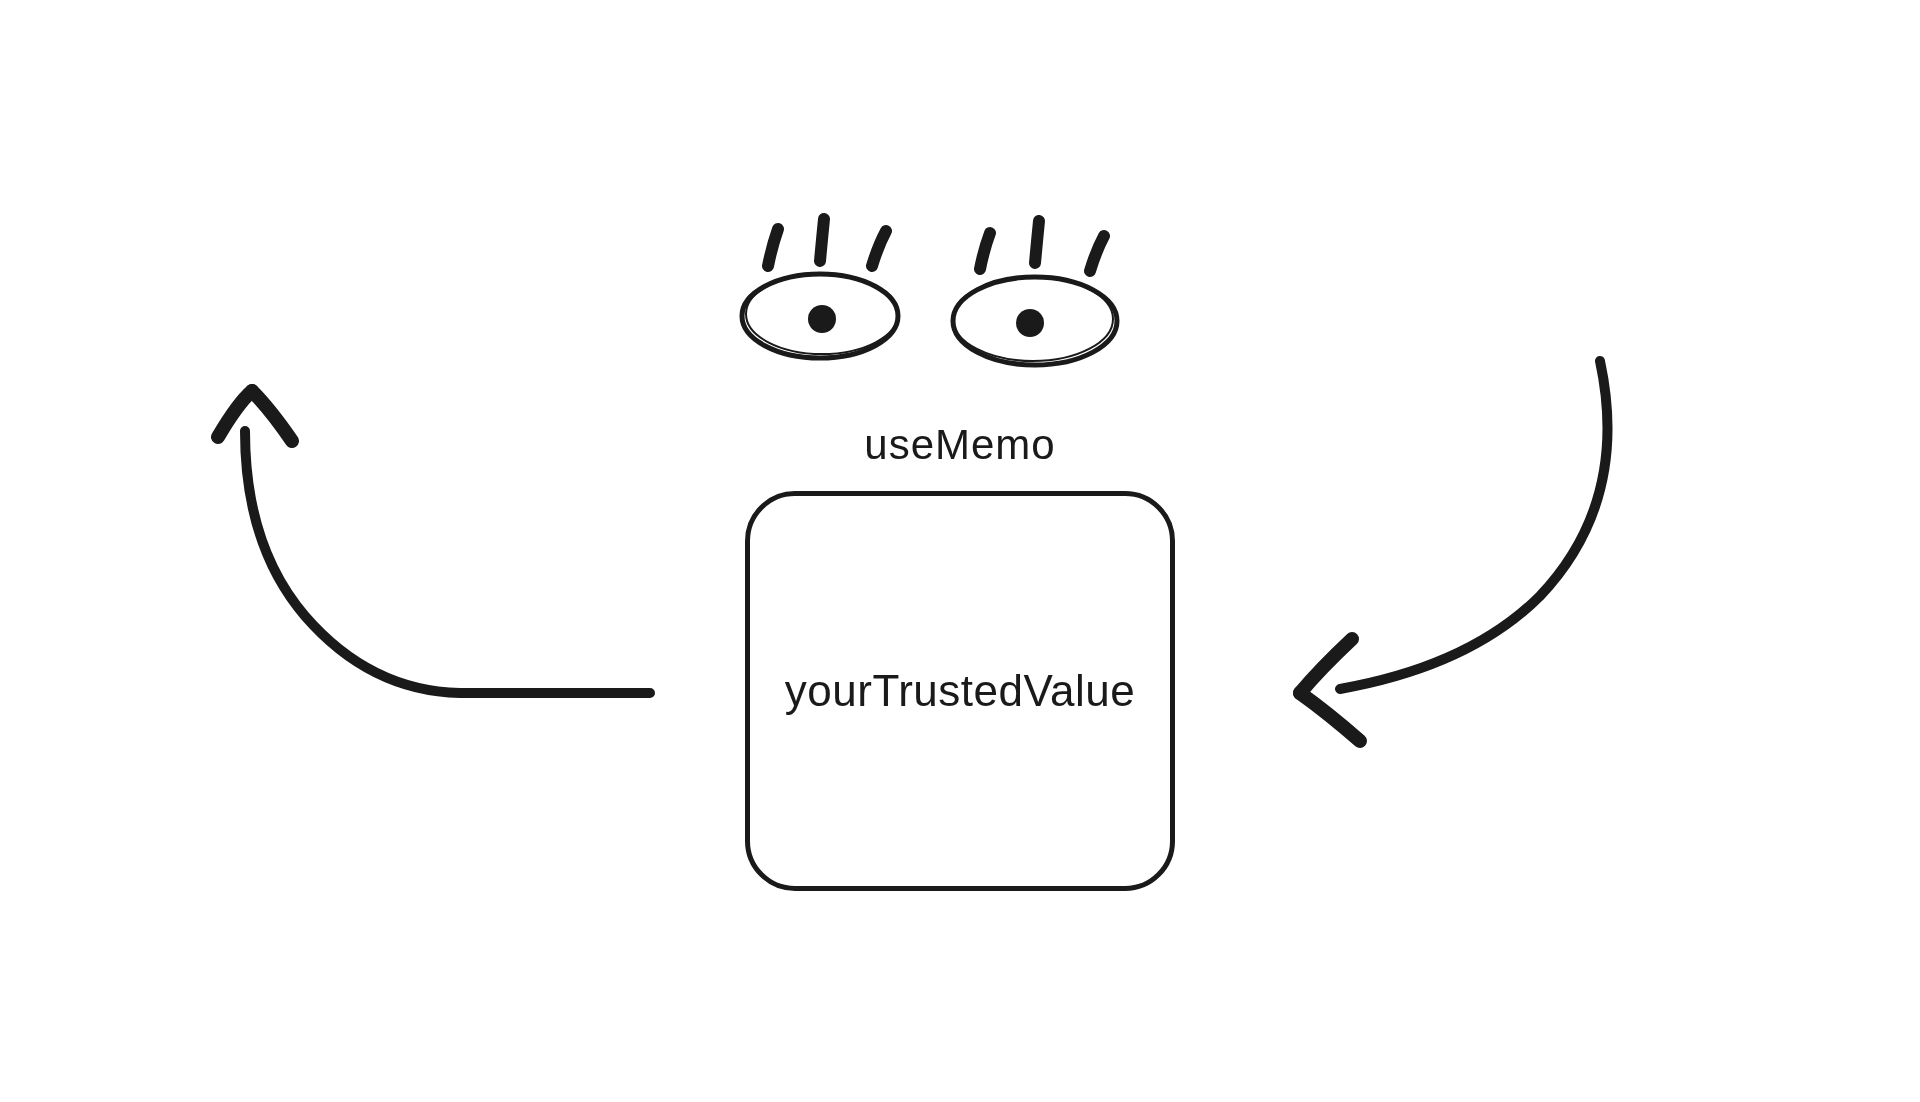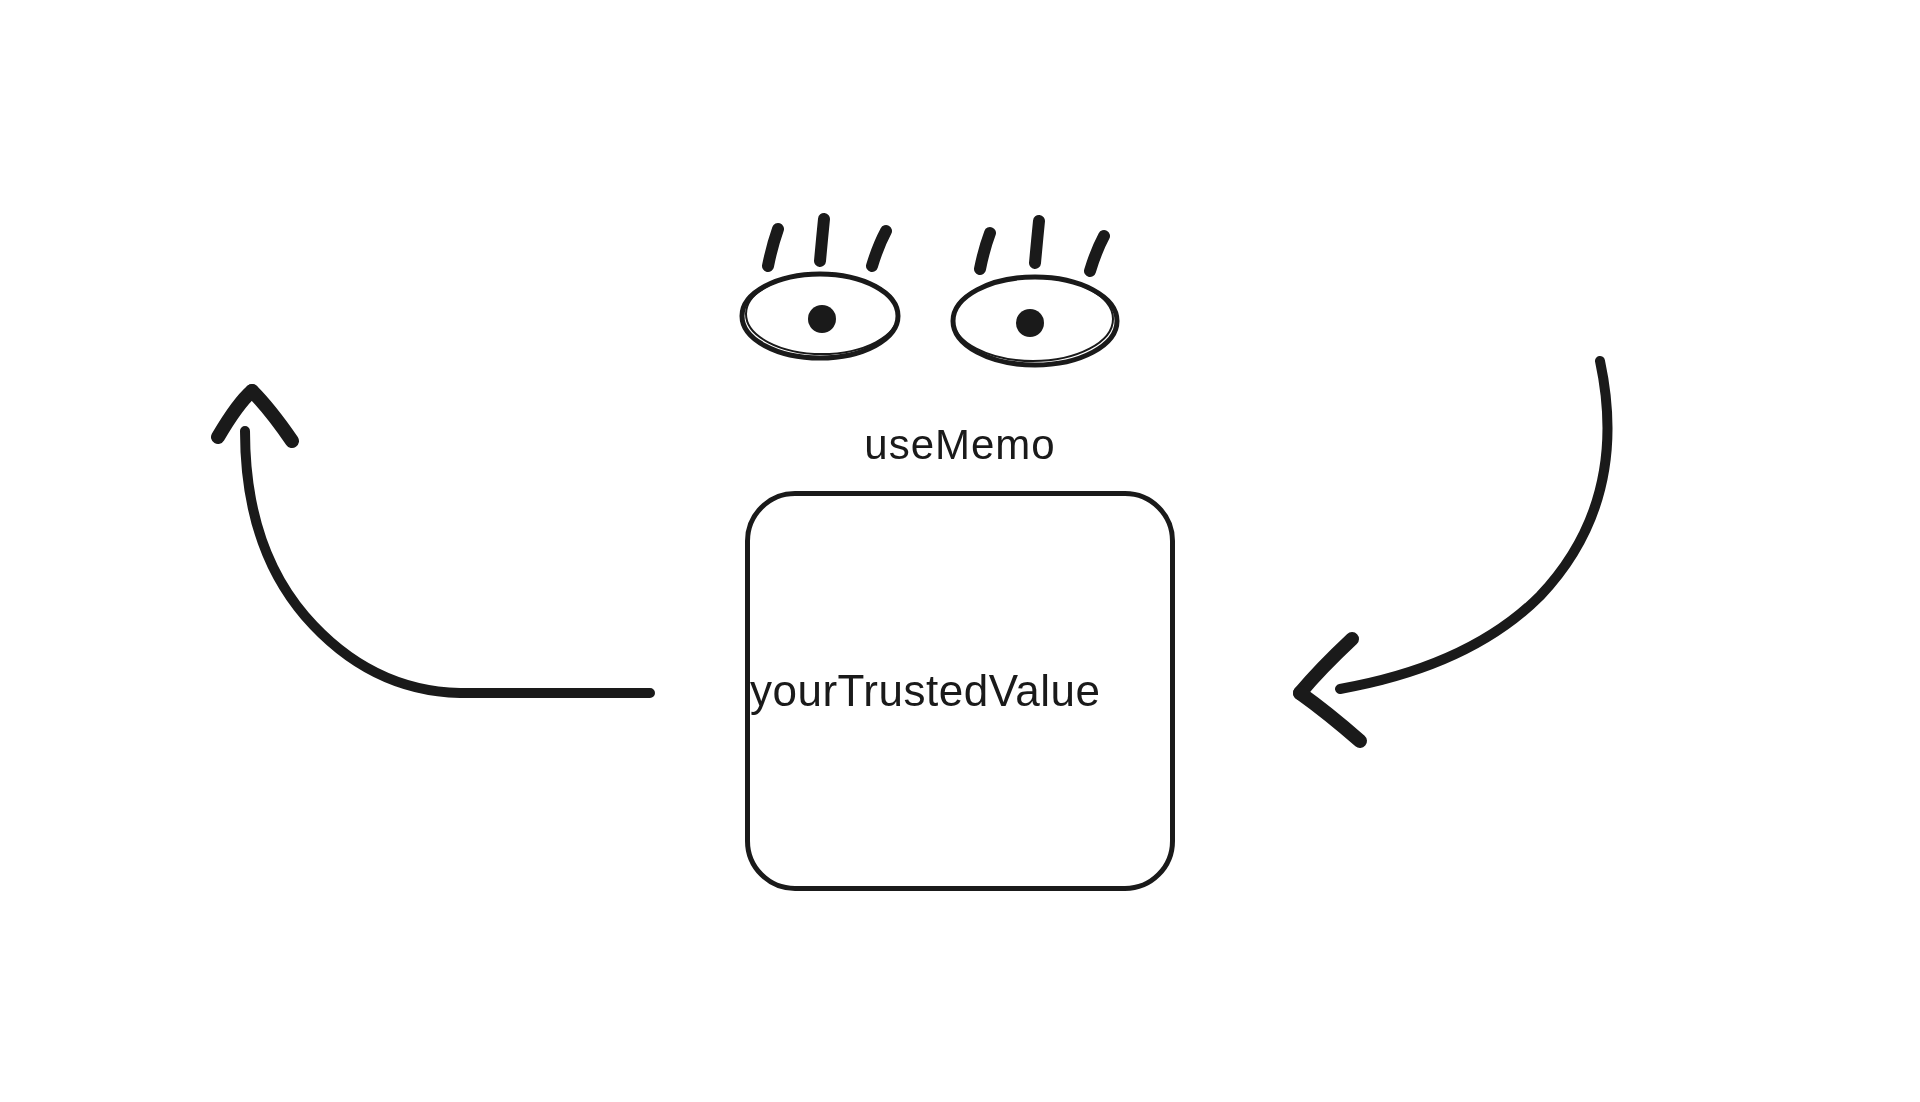--- a/index.html
+++ b/index.html
@@ -30,20 +30,21 @@
       left: 50%;
       top: 370px;
       transform: translateX(-50%);
       width: 430px;
       height: 400px;
       border: 5px solid #1a1a1a;
       border-radius: 50px;
       background: #fff;
       display: flex;
       align-items: center;
+      justify-content: center;
     }
     .box-label {
       font-size: 44px;
       letter-spacing: 0.5px;
     }
     svg { position: absolute; top: 0; left: 0; }
   </style>
 </head>
 <body>
 

